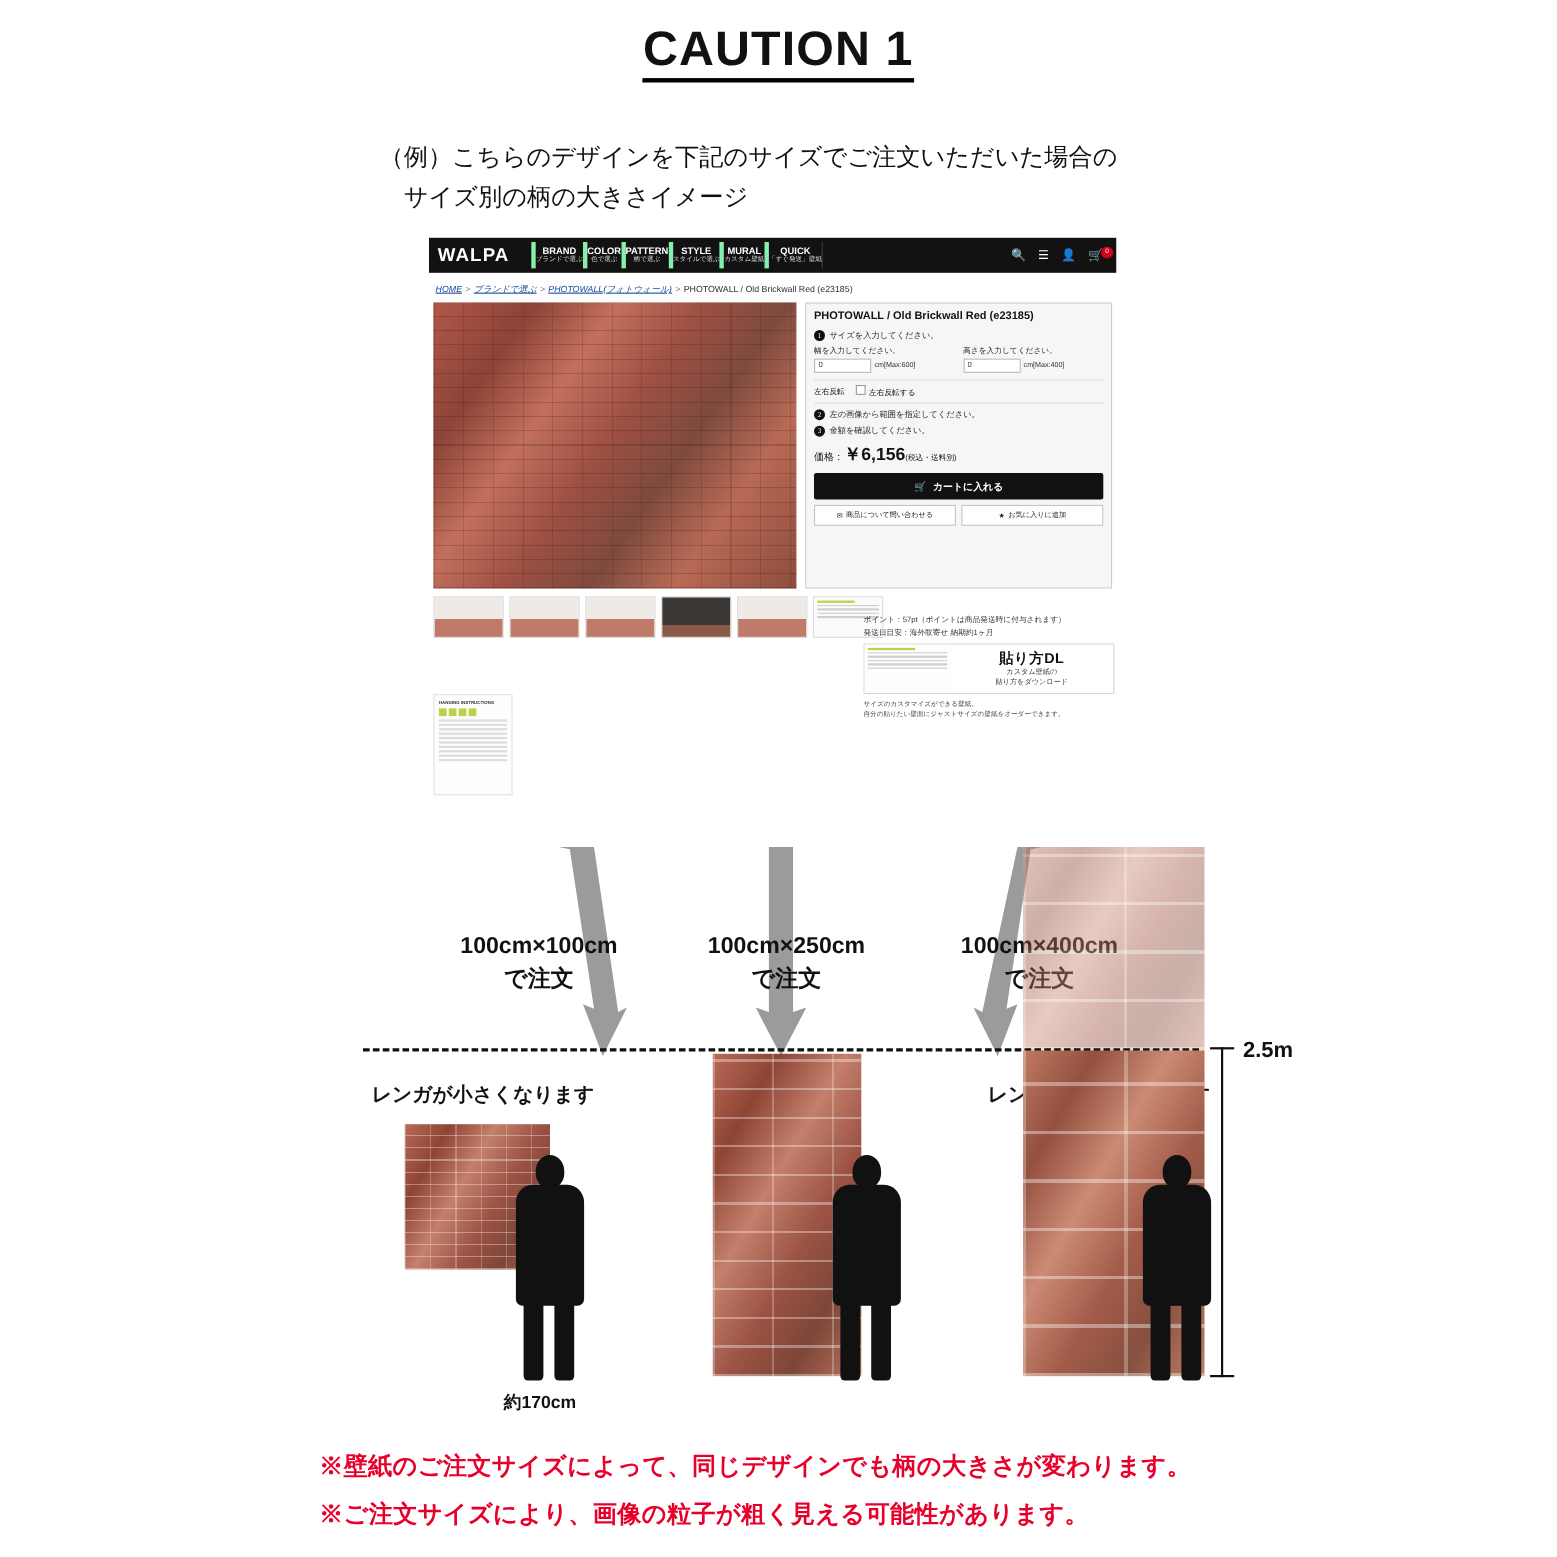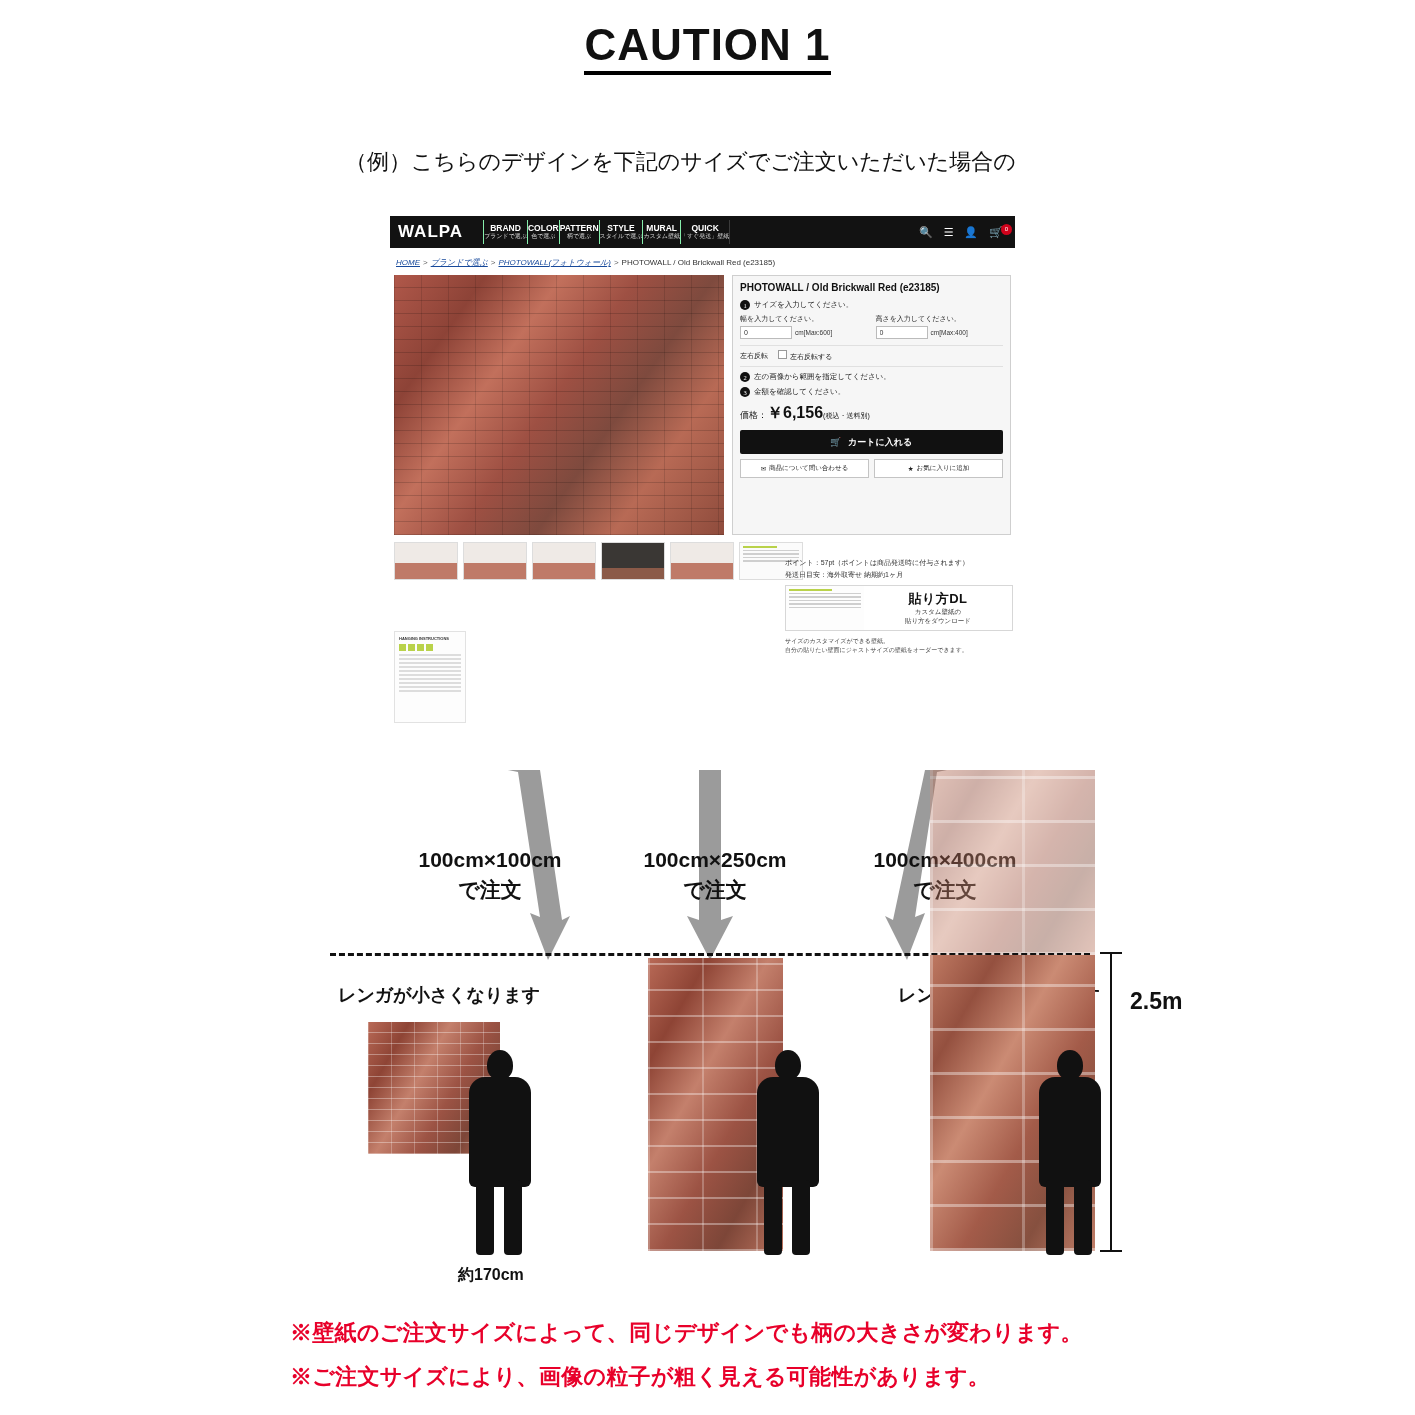--- a/index.html
+++ b/index.html
@@ -32,21 +32,20 @@
     padding-bottom: 2px;
   }
 
   .intro {
     position: absolute;
     top: 125px;
     left: 345px;
     font-size: 22px;
     line-height: 1.65;
     color: #111;
-    margin-top: 19px;
   }
   .intro .l2 { display: block; padding-left: 22px; }
 
   
   .site {
     position: absolute;
     left: 390px;
     top: 216px;
     width: 625px;
     height: 540px;
@@ -71,21 +70,21 @@
   }
   .nav {
     display: flex;
     flex: 1;
     height: 100%;
     align-items: center;
   }
   .nav-item {
     text-align: center;
     padding: 0 0;
-    border-left: 1px solid #86efac;
+    border-left: 4px solid #86efac;
     height: 24px;
     display: flex;
     flex-direction: column;
     justify-content: center;
   }
   .nav-item:last-child { border-right: 1px solid #3a3a3a; }
   .nav-en { font-size: 8.5px; font-weight: bold; line-height: 1.15; }
   .nav-jp { font-size: 6px; line-height: 1.2; color: #ddd; }
   .header-icons {
     display: flex;
@@ -341,22 +340,22 @@
     left: 1100px;
     width: 22px;
     height: 2px;
     background: #111;
   }
   .scale-cap-top { top: 952px; }
   .scale-cap-bot { top: 1250px; }
   .scale-text {
     position: absolute;
     left: 1130px;
-    top: 988px;
-    font-size: 23px;
+    top: 944px;
+    font-size: 20px;
     font-weight: bold;
   }
 
   .cap-small {
     position: absolute;
     font-size: 18px;
     font-weight: bold;
     color: #111;
   }
 
@@ -405,20 +404,21 @@
 </style>
 </head>
 <body>
 
 <div class="caution-title">
   <span>CAUTION 1</span>
 </div>
 
 <div class="intro">
   <span>（例）こちらのデザインを下記のサイズでご注文いただいた場合の</span>
+  <span class="l2">サイズ別の柄の大きさイメージ</span>
 </div>
 
 <div class="site">
 
   <div class="site-header">
     <div class="brand-logo">WALPA</div>
     <div class="nav">
       <div class="nav-item">
         <span class="nav-en">BRAND</span>
         <span class="nav-jp">ブランドで選ぶ</span>

